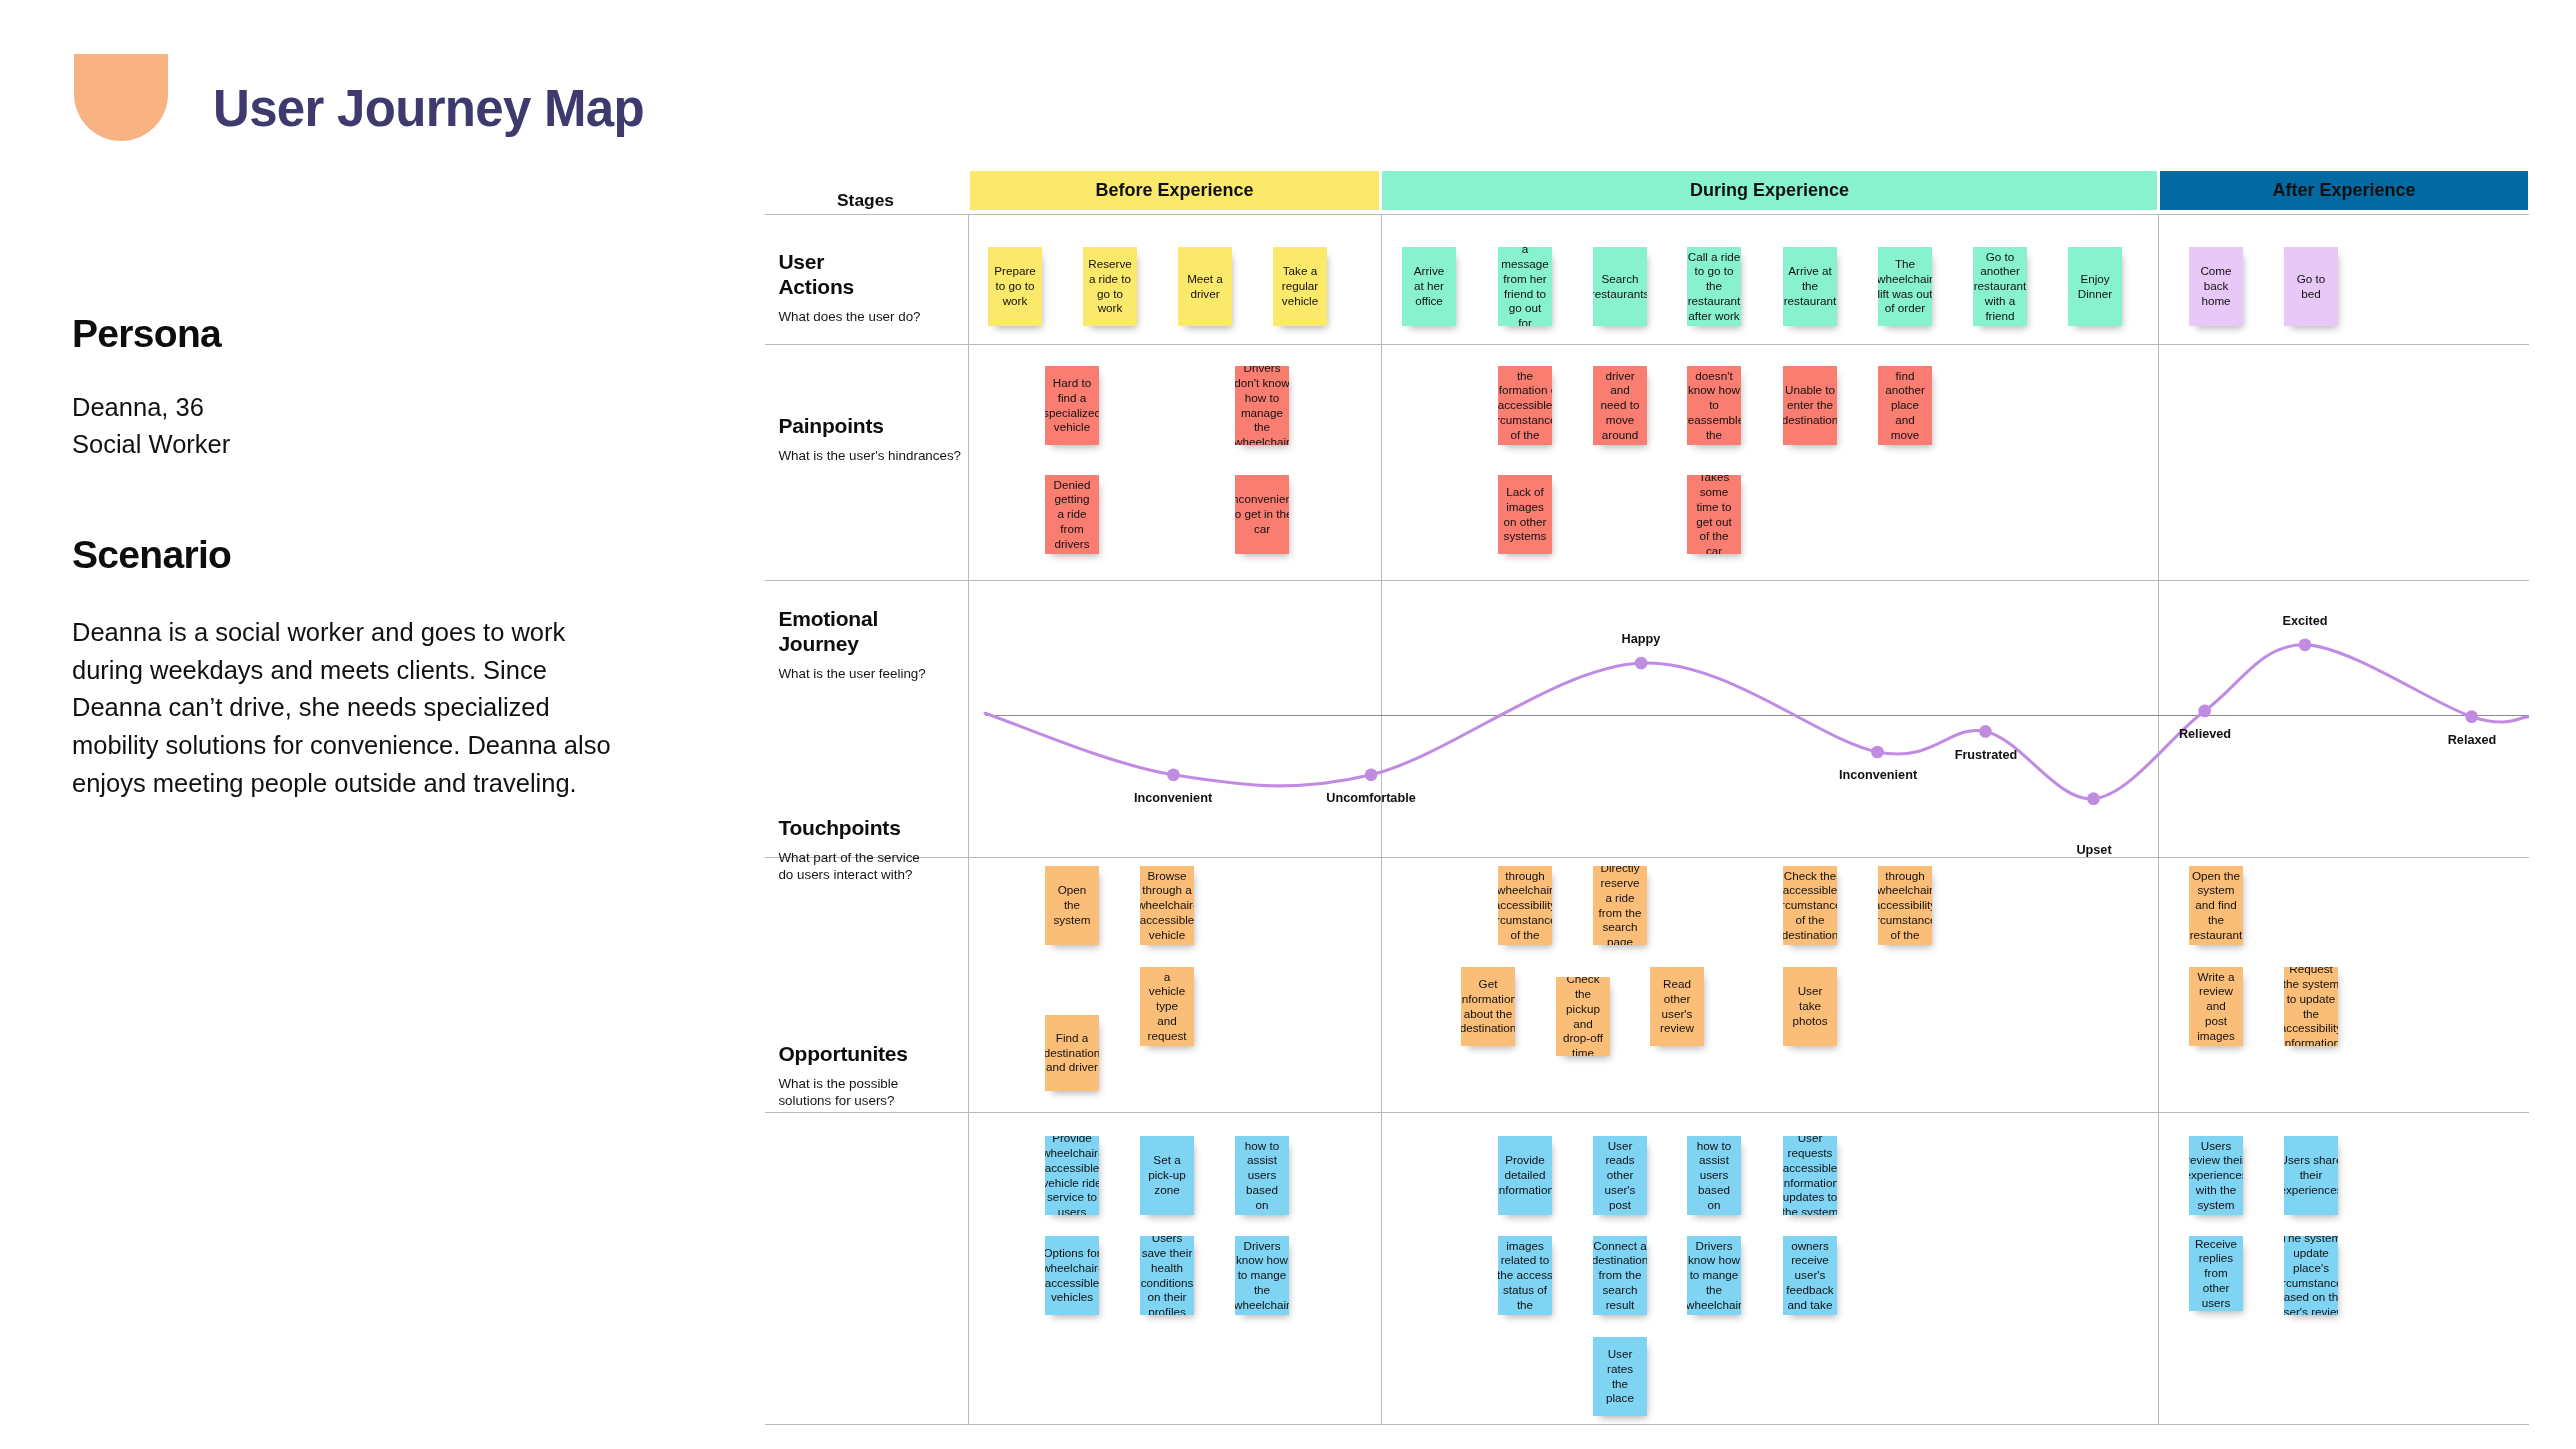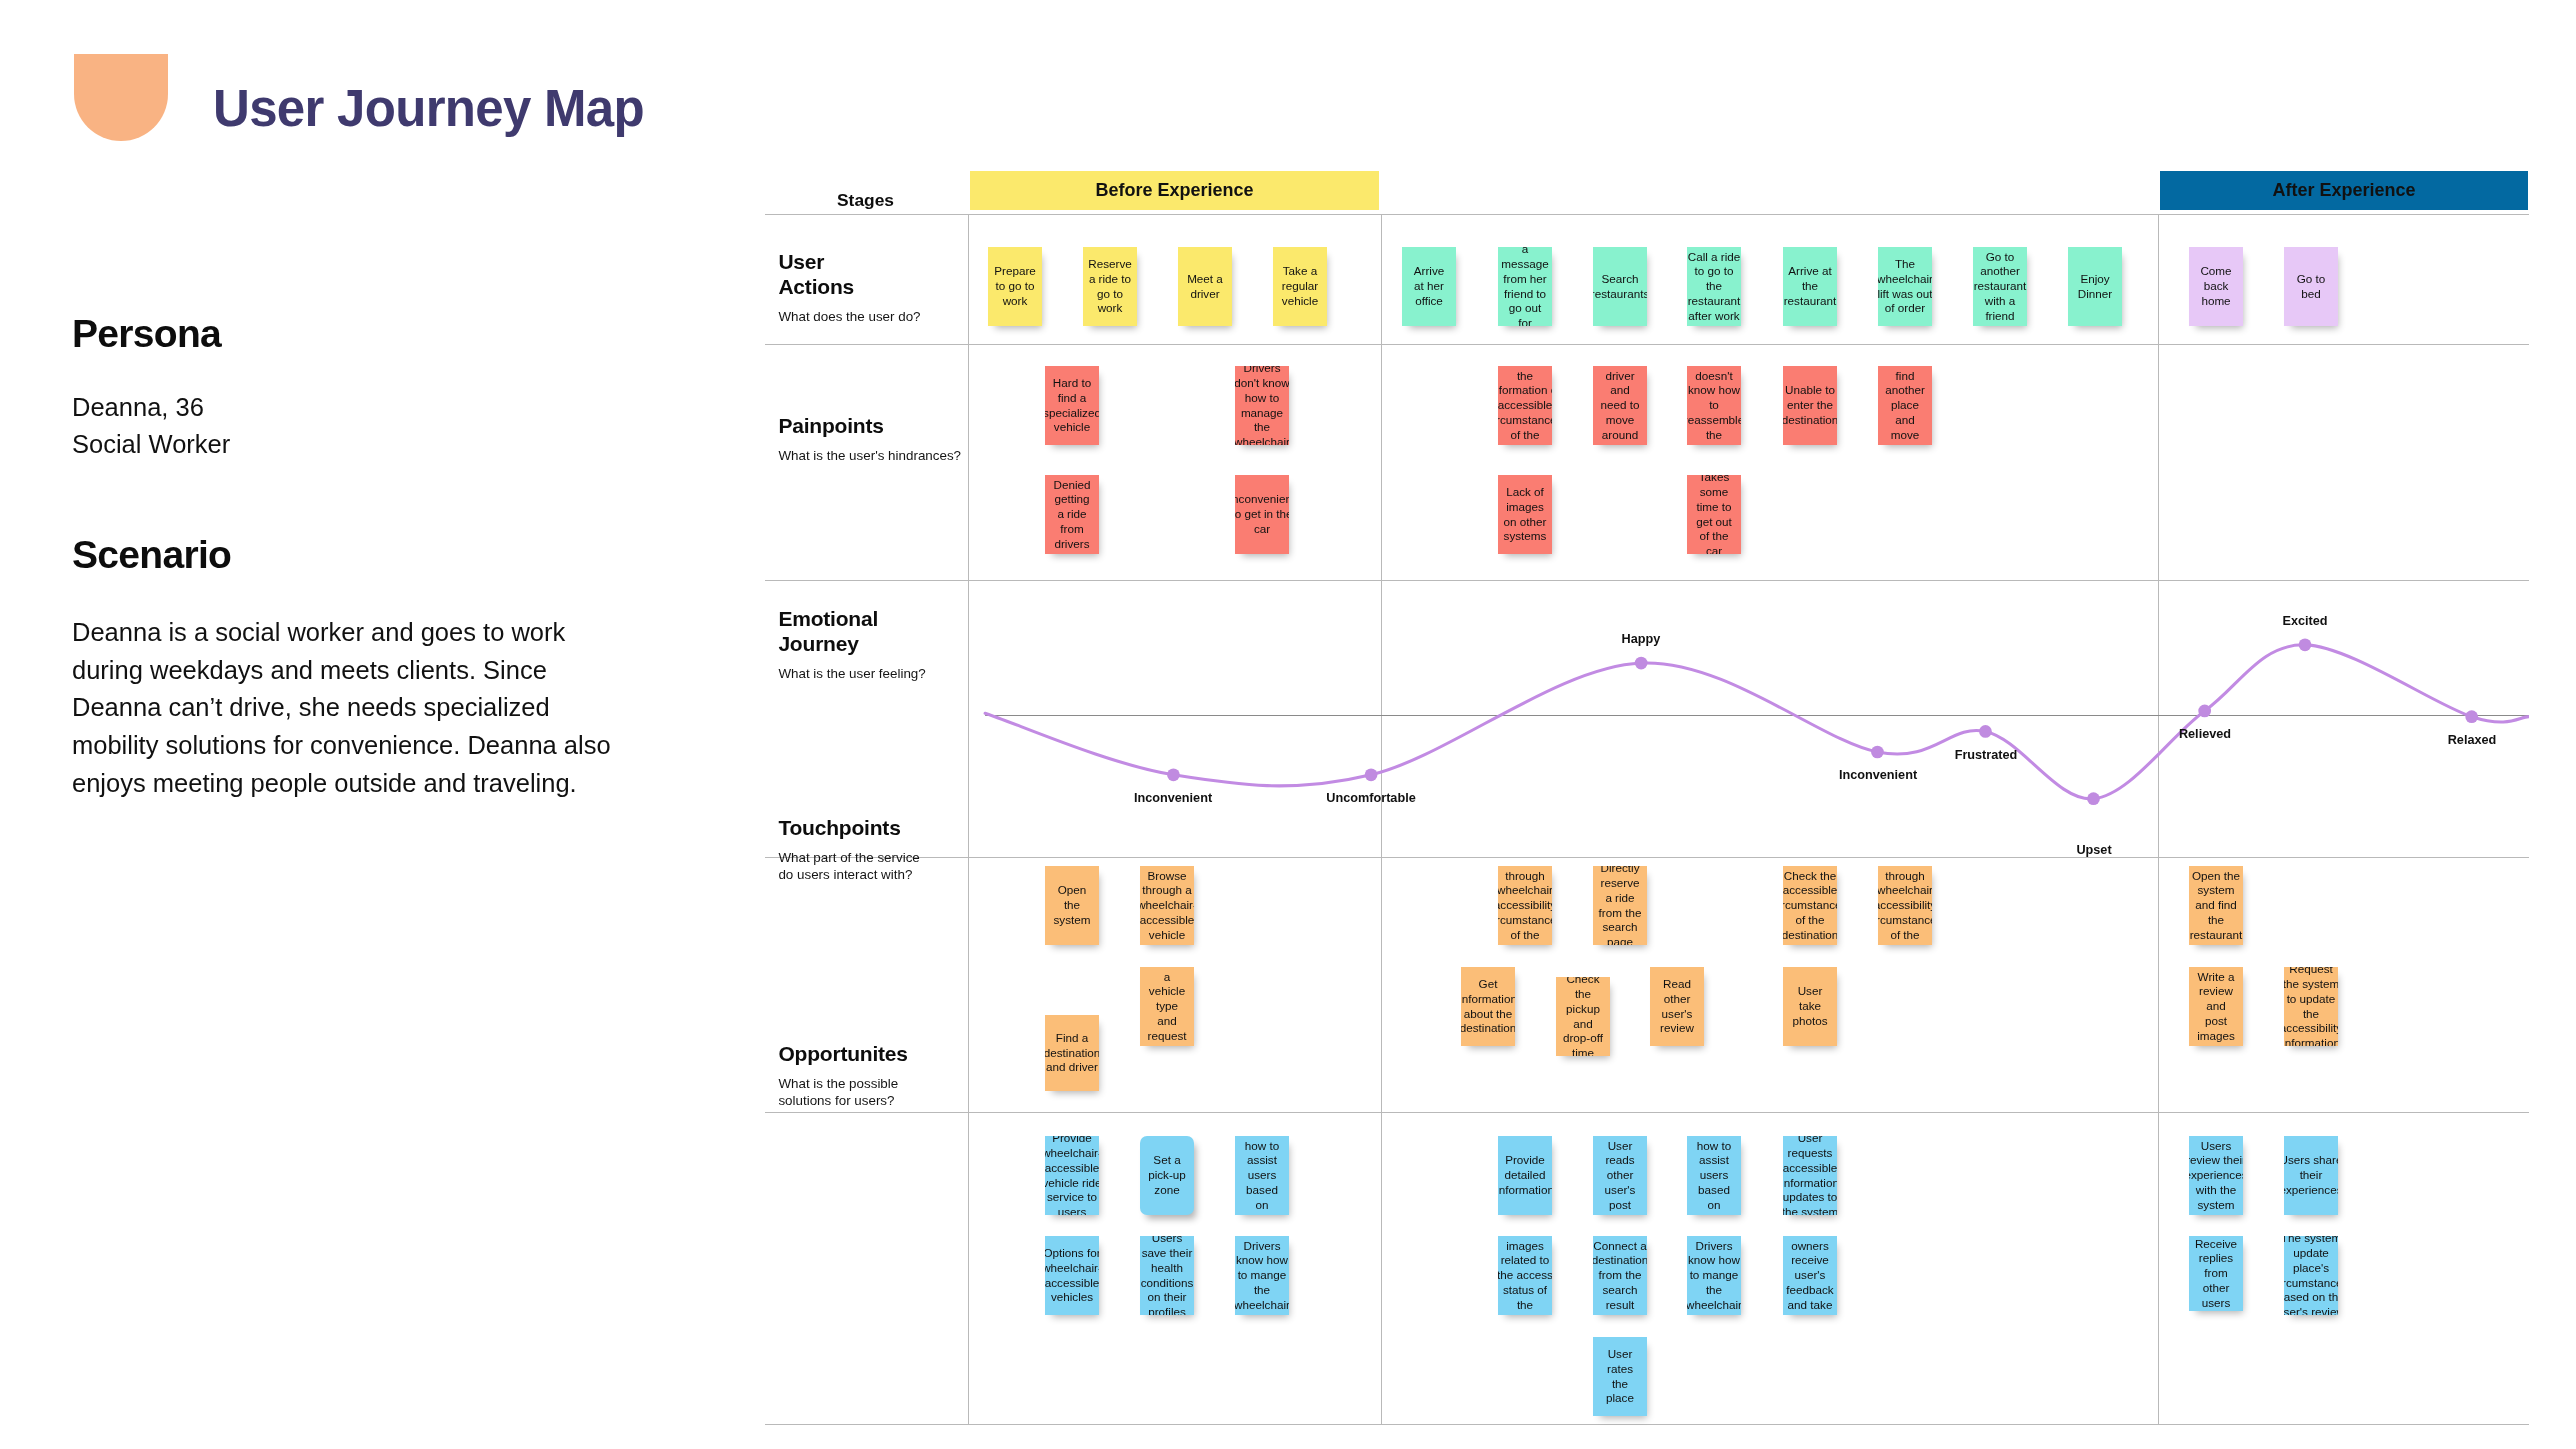--- a/index.html
+++ b/index.html
@@ -102,20 +102,21 @@
   </div>
 
   <div class="side-h scenario">Scenario</div>
   <div class="side-body scenario-body">Deanna is a social worker and goes to work during weekdays and meets clients. Since Deanna can’t drive, she needs specialized mobility solutions for convenience. Deanna also enjoys meeting people outside and traveling.</div>
 
   <div class="grid">
 
     <div class="hdr-row">
       <div class="hdr-label">Stages</div>
       <div class="stage-bar before">Before Experience</div>
+      <div class="stage-bar during">During Experience</div>
       <div class="stage-bar after">After Experience</div>
     </div>
 
     <div class="hline" style="left:0;top:43px;width:1764px;"></div>
     <div class="hline" style="left:0;top:173px;width:1764px;"></div>
     <div class="hline" style="left:0;top:409px;width:1764px;"></div>
     <div class="hline" style="left:0;top:686px;width:1764px;"></div>
     <div class="hline" style="left:0;top:941px;width:1764px;"></div>
     <div class="hline" style="left:0;top:1253px;width:1764px;"></div>
 
@@ -219,21 +220,21 @@
     <div class="note o" style="left:696px;top:796px;width:54px;height:79px;">Get information about the destination</div>
     <div class="note o" style="left:791px;top:796px;width:54px;height:79px;margin-top:10px;">Check the pickup and drop-off time</div>
     <div class="note o" style="left:885px;top:796px;width:54px;height:79px;">Read other user's review</div>
     <div class="note o" style="left:1018px;top:796px;width:54px;height:79px;">User take photos</div>
 
     <div class="note o" style="left:1424px;top:695px;width:54px;height:79px;">Open the system and find the restaurant</div>
     <div class="note o" style="left:1424px;top:796px;width:54px;height:79px;">Write a review and post images</div>
     <div class="note o" style="left:1519px;top:796px;width:54px;height:79px;">Request the system to update the accessibility information</div>
 
     <div class="note b" style="left:280px;top:965px;width:54px;height:79px;">Provide wheelchair-accessible vehicle ride service to users</div>
-    <div class="note b" style="left:375px;top:965px;width:54px;height:79px;border-radius:7px;">Set a pick-up zone</div>
+    <div class="note b" style="left:375px;top:965px;width:54px;height:79px;">Set a pick-up zone</div>
     <div class="note b" style="left:470px;top:965px;width:54px;height:79px;">Drivers know how to assist users based on user's profile</div>
     <div class="note b" style="left:280px;top:1065px;width:54px;height:79px;">Options for wheelchair-accessible vehicles</div>
     <div class="note b" style="left:375px;top:1065px;width:54px;height:79px;">Users save their health conditions on their profiles</div>
     <div class="note b" style="left:470px;top:1065px;width:54px;height:79px;">Drivers know how to mange the wheelchair</div>
 
     <div class="note b" style="left:733px;top:965px;width:54px;height:79px;">Provide detailed information</div>
     <div class="note b" style="left:828px;top:965px;width:54px;height:79px;">User reads other user's post</div>
     <div class="note b" style="left:922px;top:965px;width:54px;height:79px;">Drivers know how to assist users based on user's profile</div>
     <div class="note b" style="left:1018px;top:965px;width:54px;height:79px;">User requests accessible information updates to the system</div>
     <div class="note b" style="left:733px;top:1065px;width:54px;height:79px;">Provide images related to the access status of the destination</div>

